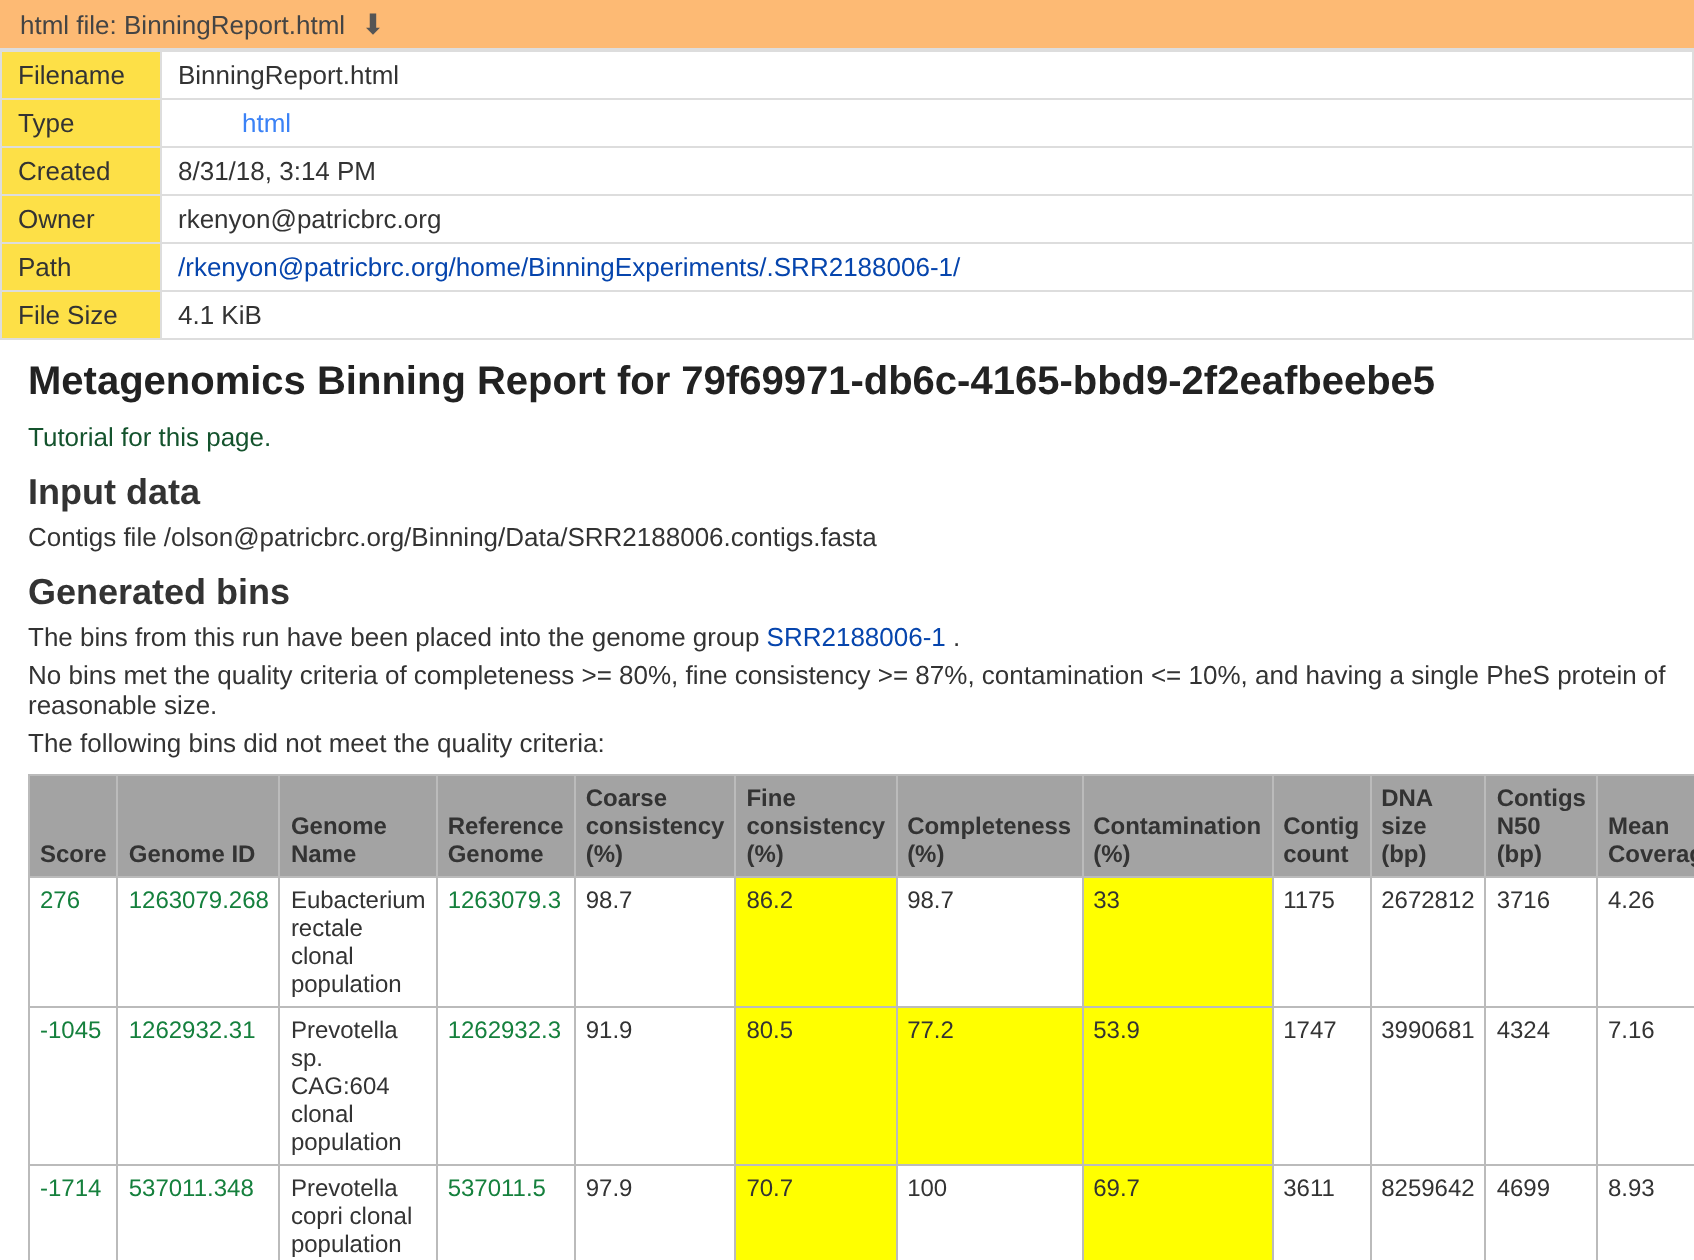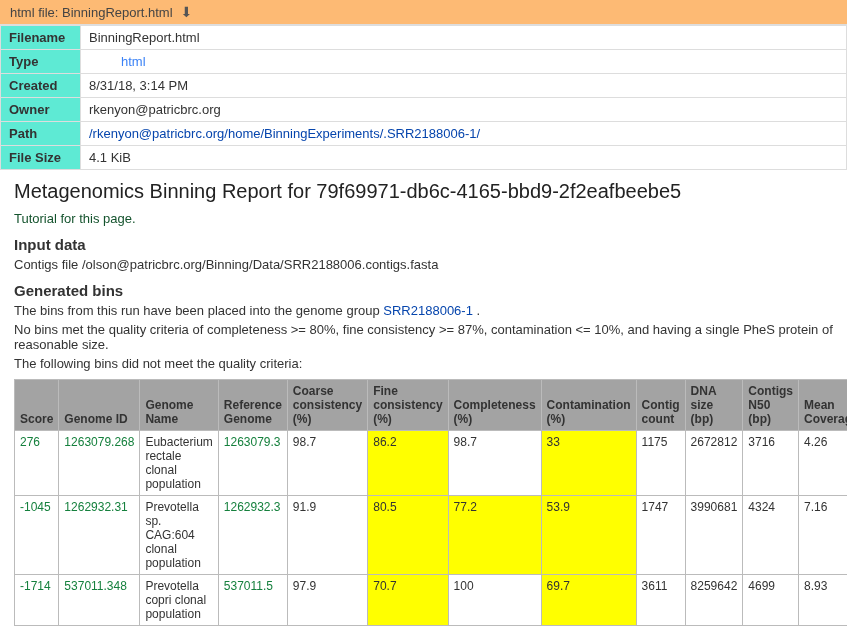--- a/index.html
+++ b/index.html
@@ -6,28 +6,28 @@
     body { font-family: Arial, sans-serif; font-size: 13px; color: #333; background: #fff; }
 
     
     .top-bar { background: #fdba74; border-bottom: 1px solid #ddd; padding: 4px 10px; display: flex; align-items: center; gap: 8px; }
     .top-bar-title { font-size: 13px; color: #444; }
     .download-icon { color: #555; font-size: 14px; cursor: pointer; }
 
     
     .file-info-table { width: 100%; border-collapse: collapse; }
     .file-info-table td { padding: 4px 8px; border: 1px solid #ddd; vertical-align: top; }
-    .file-info-table td:first-child { font-weight: bold; background: #5eead4; width: 80px; }
+    .file-info-table td:first-child { font-weight: normal; background: #fde047; width: 80px; }
     .file-info-table a { color: #0645ad; text-decoration: none; }
 
     
     .main-content { padding: 10px 14px; }
-    h1 { font-size: 20px; font-weight: normal; margin-bottom: 8px; color: #222; }
+    h1 { font-size: 20px; font-weight: bold; margin-bottom: 8px; color: #222; }
     .tutorial-link { color: #14532d; text-decoration: none; font-size: 13px; }
-    h2 { font-size: 15px; font-weight: bold; margin: 10px 0 4px 0; }
+    h2 { font-size: 18px; font-weight: bold; margin: 10px 0 4px 0; }
     p { font-size: 13px; margin-bottom: 4px; }
     .link { color: #0645ad; text-decoration: none; }
     .info-text { font-size: 13px; color: #333; margin: 4px 0; }
 
     
     .data-table { width: 100%; border-collapse: collapse; margin-top: 8px; font-size: 12px; }
     .data-table th { background: #a3a3a3; border: 1px solid #bbb; padding: 4px 5px; text-align: left; font-weight: bold; vertical-align: bottom; }
     .data-table td { border: 1px solid #bbb; padding: 4px 5px; vertical-align: top; }
     .data-table a { color: #15803d; text-decoration: none; }
     .yellow-bg { background-color: #ffff00; }

